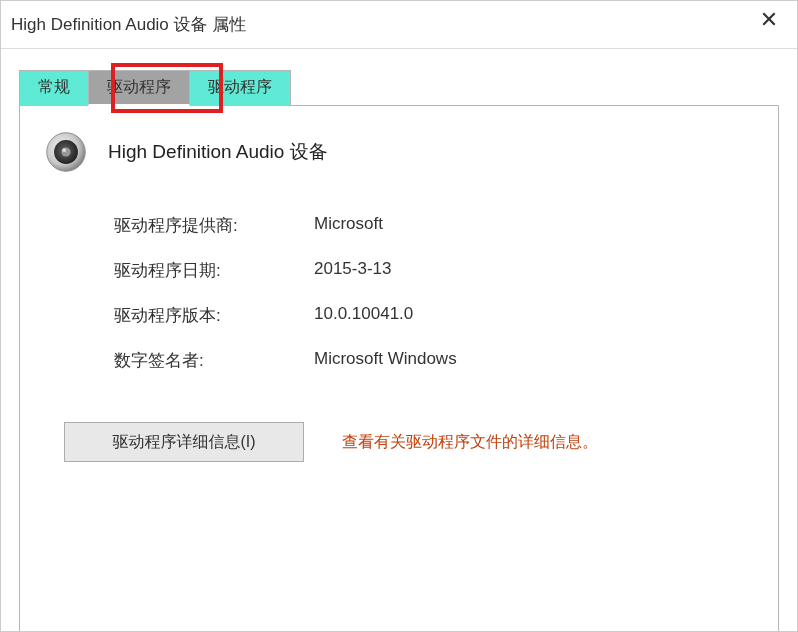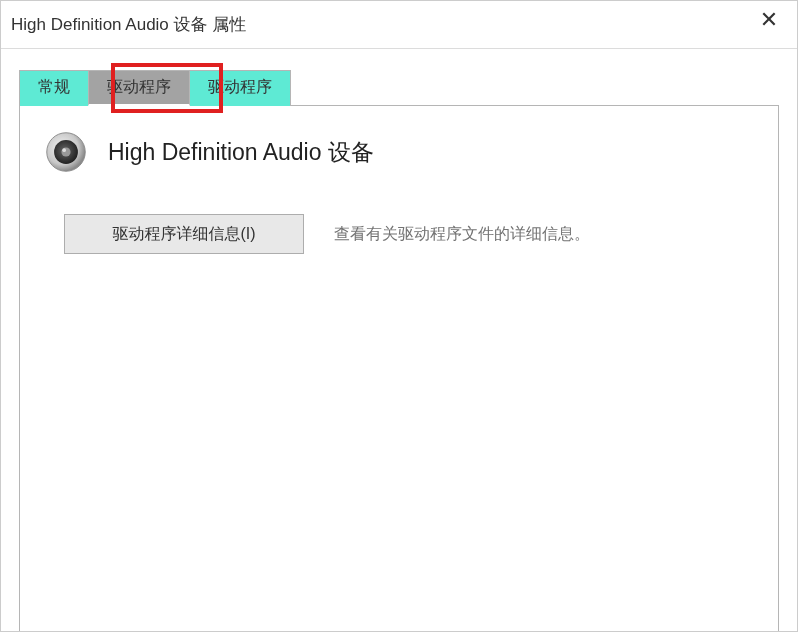--- a/index.html
+++ b/index.html
@@ -86,21 +86,21 @@
     align-items: center;
     gap: 20px;
     margin-bottom: 40px;
   }
   .device-icon {
     width: 44px;
     height: 44px;
     flex-shrink: 0;
   }
   .device-name {
-    font-size: 23px;
+    font-size: 19px;
     color: #222;
   }
   .info-grid {
     padding-left: 70px;
     margin-bottom: 50px;
   }
   .info-row {
     display: flex;
     margin-bottom: 22px;
     font-size: 17px;
@@ -111,40 +111,40 @@
   }
   .info-value {
     color: #333;
   }
   .action-area {
     padding-left: 20px;
   }
   .action-row {
     display: flex;
     align-items: center;
-    gap: 30px;
+    gap: 38px;
     margin-bottom: 30px;
     position: relative;
   }
   .win-btn {
     width: 240px;
     height: 40px;
     background: #e8e8e8;
     border: 1px solid #adadad;
     font-size: 16px;
     color: #333;
     cursor: pointer;
     font-family: inherit;
     display: flex;
     align-items: center;
     justify-content: center;
   }
   .action-desc {
     font-size: 16px;
-    color: #737373;
+    color: #c2410c;
     font-family: Liberation Mono, monospace;
   }
   .btn-highlight {
     position: absolute;
     border: 5px solid #e02020;
     top: -10px;
     left: -10px;
     width: 260px;
     height: 60px;
     pointer-events: none;
@@ -187,20 +187,38 @@
           </defs>
           <circle cx="24" cy="24" r="21" fill="url(#g1)" stroke="#888" stroke-width="1"></circle>
           <circle cx="24" cy="24" r="13" fill="url(#g2)"></circle>
           <circle cx="24" cy="24" r="5" fill="#999"></circle>
           <circle cx="22" cy="22" r="2" fill="#ddd"></circle>
         </svg>
       </div>
       <div class="device-name">High Definition Audio 设备</div>
     </div>
 
+    <div class="info-grid">
+      <div class="info-row">
+        <div class="info-label">驱动程序提供商:</div>
+        <div class="info-value">Microsoft</div>
+      </div>
+      <div class="info-row">
+        <div class="info-label">驱动程序日期:</div>
+        <div class="info-value">2015-3-13</div>
+      </div>
+      <div class="info-row">
+        <div class="info-label">驱动程序版本:</div>
+        <div class="info-value">10.0.10041.0</div>
+      </div>
+      <div class="info-row">
+        <div class="info-label">数字签名者:</div>
+        <div class="info-value">Microsoft Windows</div>
+      </div>
+    </div>
 
     <div class="action-area">
       <div class="action-row">
         <button class="win-btn">驱动程序详细信息(I)</button>
         <div class="action-desc">查看有关驱动程序文件的详细信息。</div>
       </div>
     </div>
 
   </div>
 </div>

